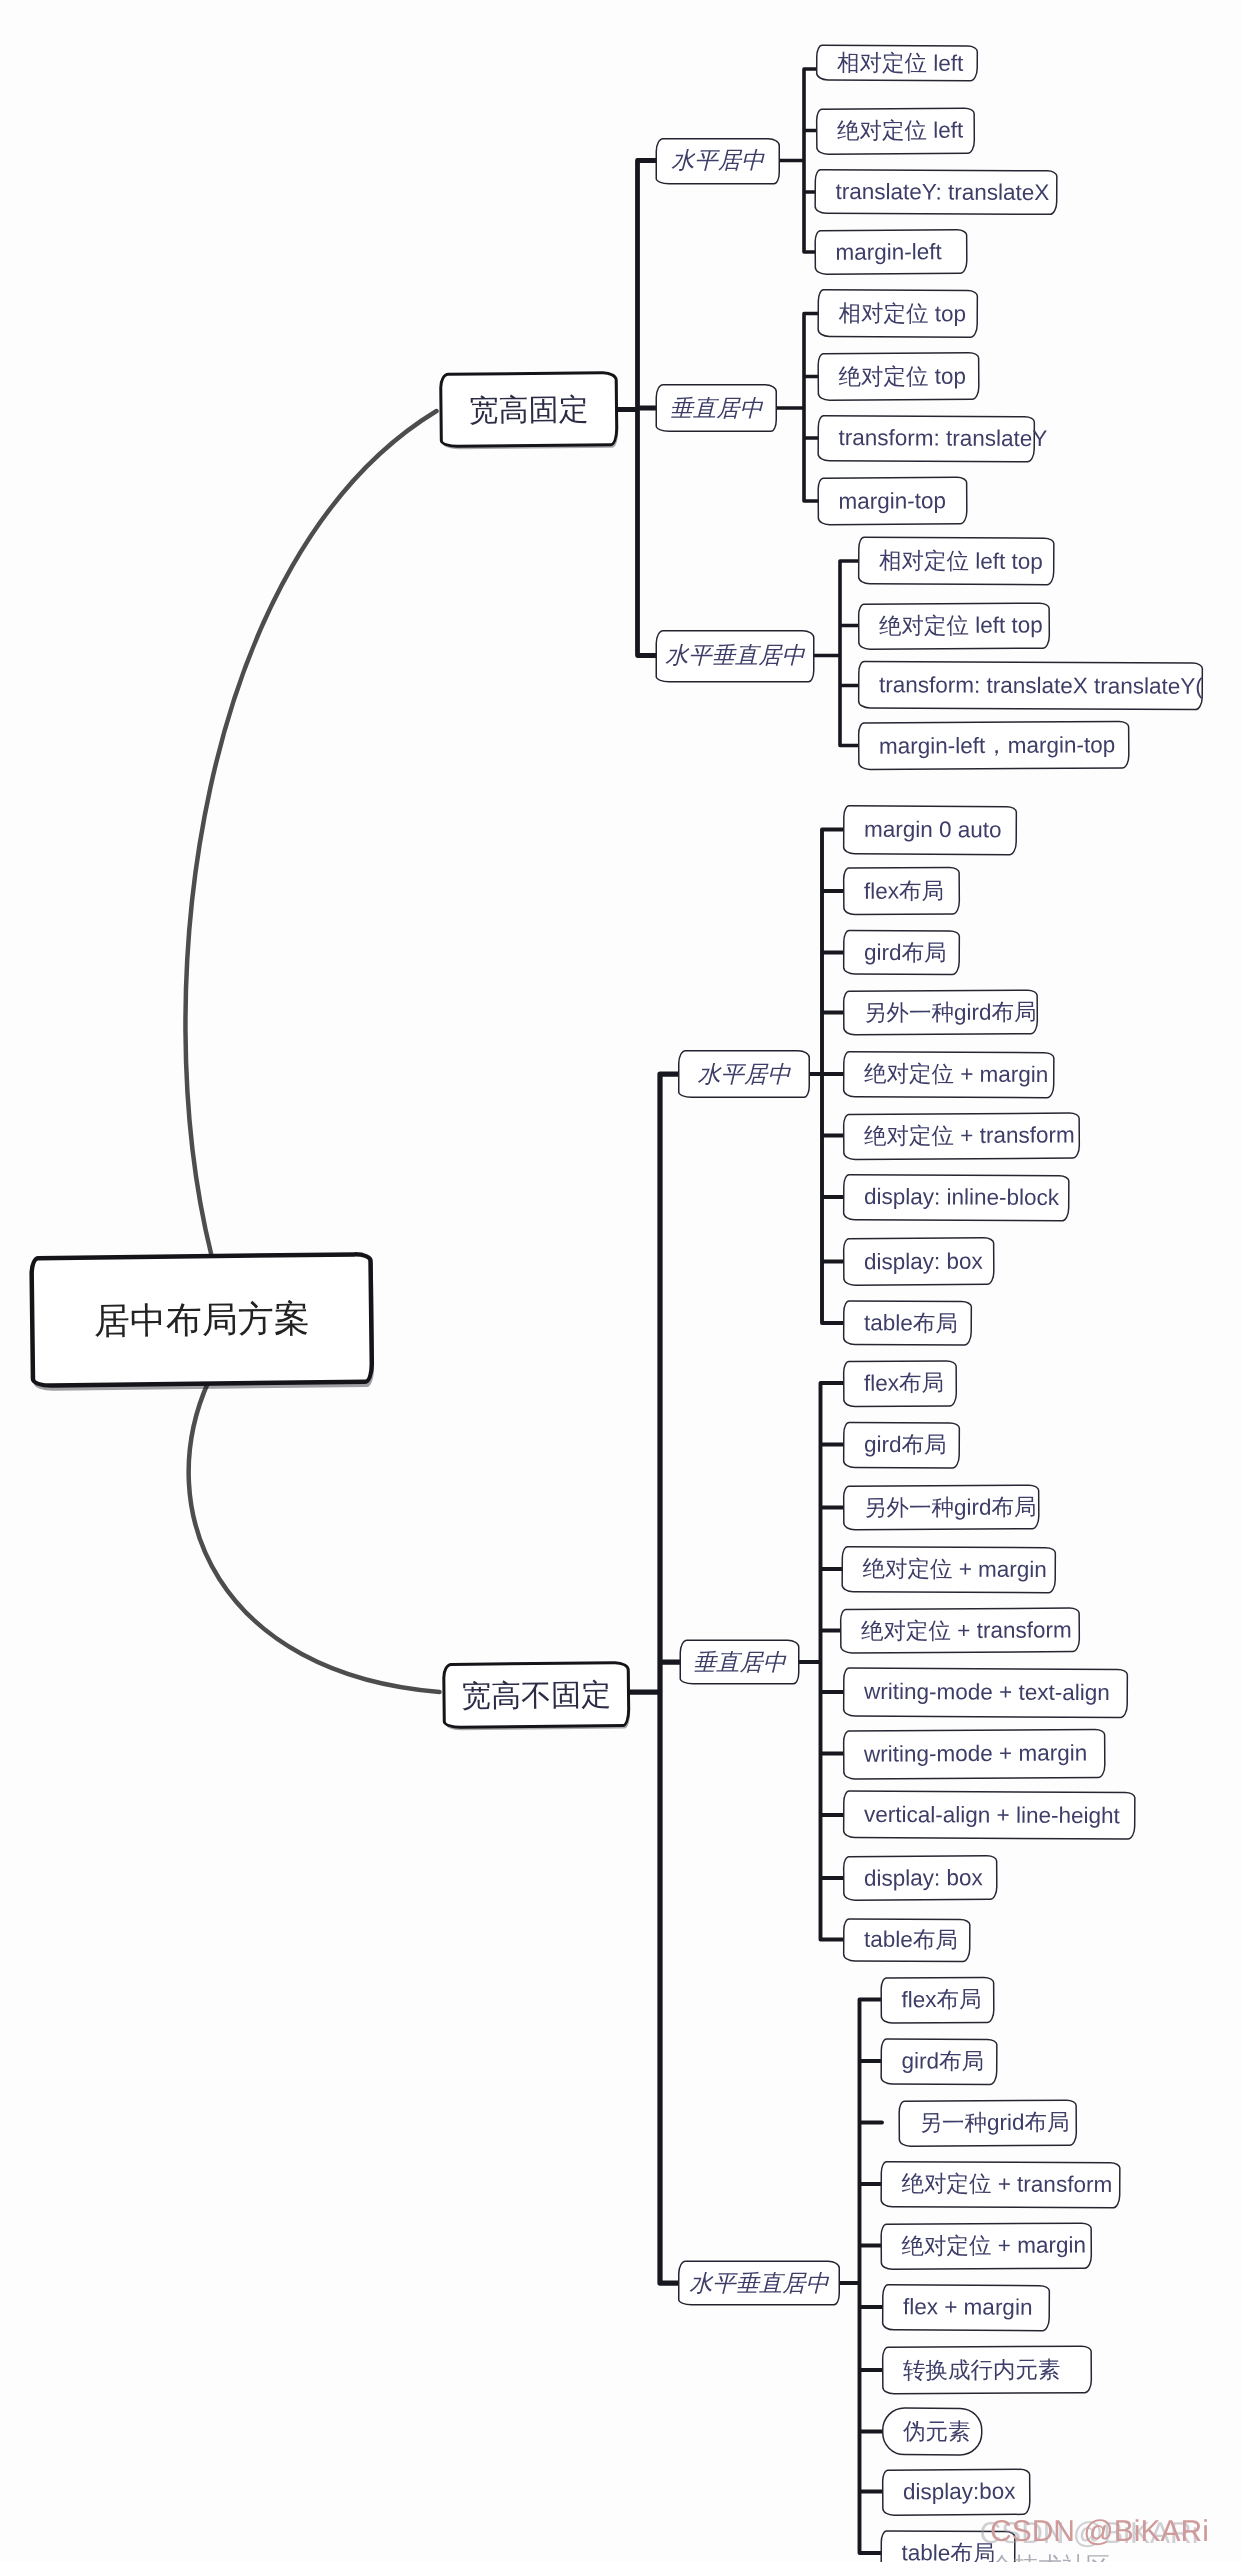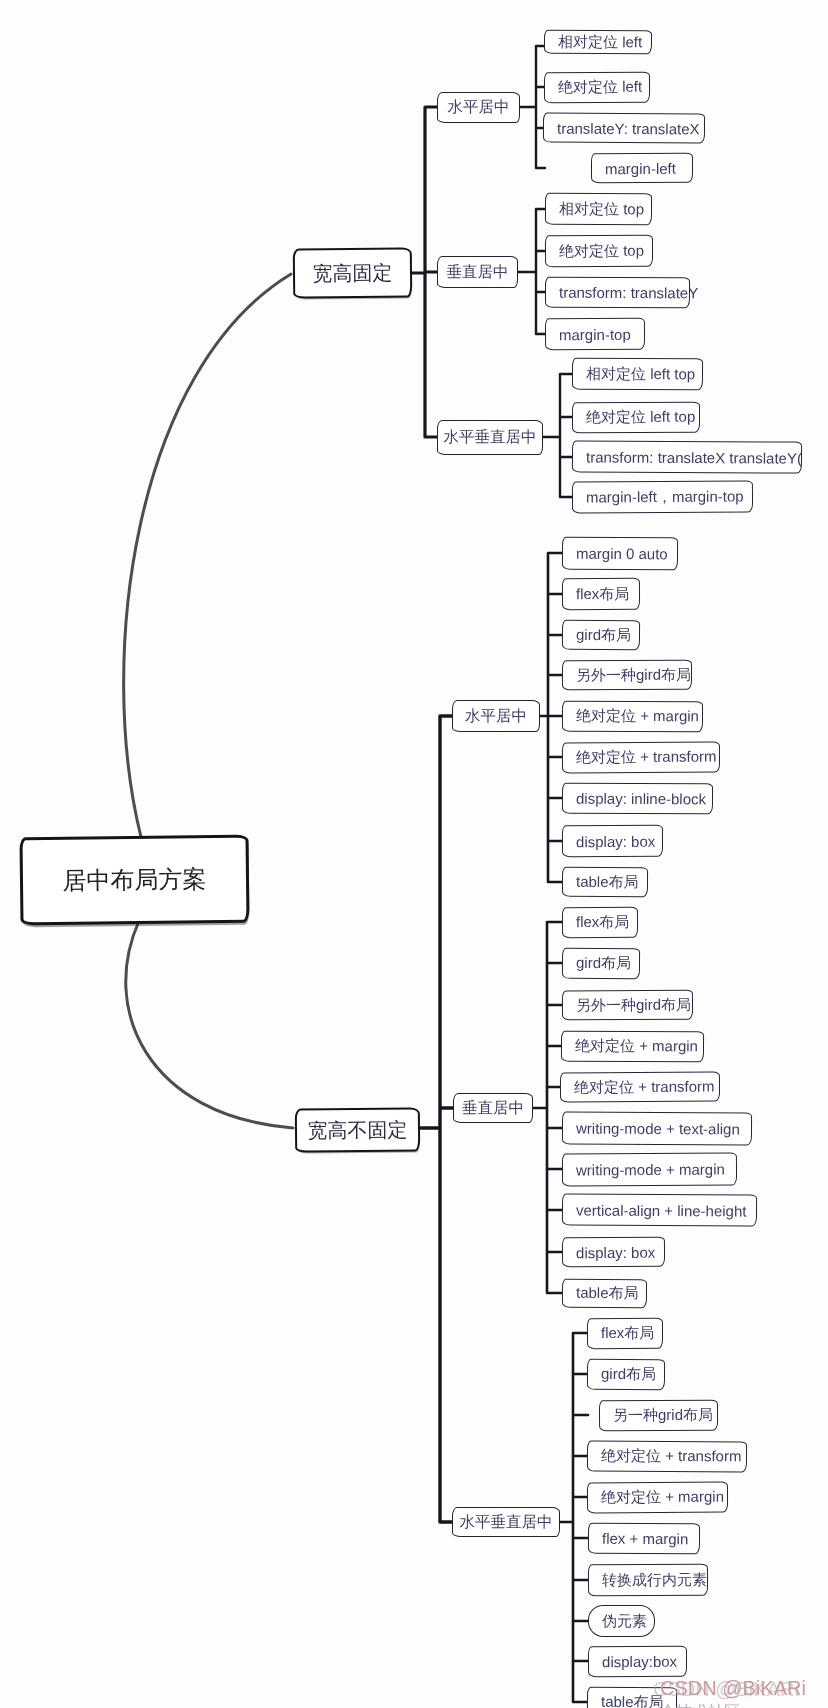--- a/index.html
+++ b/index.html
@@ -20,20 +20,21 @@
     font-size:15px; padding:0 8px 0 13px;
     border-radius:4px 7px 5px 8px / 8px 4px 9px 5px;
     justify-content:flex-start;
   }
   .leaf:nth-of-type(odd){transform:rotate(-0.35deg);}
   .leaf:nth-of-type(even){transform:rotate(0.3deg);}
   .parent{
     border:1.7px solid #23232f;
     font-size:15.5px; justify-content:center;
     border-radius:5px 8px 4px 9px / 9px 5px 8px 4px;
+    font-style:italic;
   }
   .branch{
     border:2.6px solid #141419;
     font-size:20px; font-weight:500; color:#2b2b45;
     justify-content:center;
     border-radius:6px 10px 5px 12px / 10px 6px 12px 5px;
     transform:rotate(-0.6deg);
     box-shadow:1px 2px 0 -1px rgba(20,20,30,.35);
   }
   .root{
@@ -80,21 +81,21 @@
   <div class="node parent" style="left:437px;top:256px;width:81px;height:32px;">垂直居中</div>
   <div class="node parent" style="left:437px;top:420px;width:106px;height:35px;">水平垂直居中</div>
 
   <div class="node parent" style="left:452px;top:700px;width:88px;height:32px;">水平居中</div>
   <div class="node parent" style="left:453px;top:1093px;width:80px;height:30px;">垂直居中</div>
   <div class="node parent" style="left:452px;top:1507px;width:108px;height:30px;">水平垂直居中</div>
 
   <div class="node leaf" style="left:544px;top:30px;width:108px;height:24px;">相对定位 left</div>
   <div class="node leaf" style="left:544px;top:72px;width:106px;height:31px;">绝对定位 left</div>
   <div class="node leaf" style="left:543px;top:113px;width:162px;height:30px;">translateY: translateX</div>
-  <div class="node leaf" style="left:543px;top:153px;width:102px;height:30px;margin-left:48px;">margin-left</div>
+  <div class="node leaf" style="left:543px;top:153px;width:102px;height:30px;">margin-left</div>
 
   <div class="node leaf" style="left:545px;top:193px;width:107px;height:32px;">相对定位 top</div>
   <div class="node leaf" style="left:545px;top:235px;width:108px;height:32px;">绝对定位 top</div>
   <div class="node leaf" style="left:545px;top:277px;width:145px;height:31px;">transform: translateY</div>
   <div class="node leaf" style="left:545px;top:318px;width:100px;height:32px;">margin-top</div>
 
   <div class="node leaf" style="left:572px;top:358px;width:131px;height:32px;">相对定位 left top</div>
   <div class="node leaf" style="left:572px;top:402px;width:128px;height:31px;">绝对定位 left top</div>
   <div class="node leaf" style="left:572px;top:441px;width:230px;height:32px;">transform: translateX translateY(</div>
   <div class="node leaf" style="left:572px;top:481px;width:181px;height:32px;">margin-left，margin-top</div>
@@ -119,21 +120,21 @@
   <div class="node leaf" style="left:562px;top:1194px;width:195px;height:32px;">vertical-align + line-height</div>
   <div class="node leaf" style="left:562px;top:1237px;width:103px;height:30px;">display: box</div>
   <div class="node leaf" style="left:562px;top:1279px;width:85px;height:29px;">table布局</div>
 
   <div class="node leaf" style="left:587px;top:1318px;width:76px;height:31px;">flex布局</div>
   <div class="node leaf" style="left:587px;top:1359px;width:78px;height:31px;">gird布局</div>
   <div class="node leaf" style="left:587px;top:1400px;width:119px;height:31px;margin-left:12px;">另一种grid布局</div>
   <div class="node leaf" style="left:587px;top:1441px;width:160px;height:31px;">绝对定位 + transform</div>
   <div class="node leaf" style="left:587px;top:1482px;width:141px;height:31px;">绝对定位 + margin</div>
   <div class="node leaf" style="left:588px;top:1523px;width:112px;height:31px;">flex + margin</div>
-  <div class="node leaf" style="left:588px;top:1564px;width:120px;height:32px;">转换成行内元素</div>
+  <div class="node leaf" style="left:588px;top:1564px;width:140px;height:32px;">转换成行内元素</div>
   <div class="node leaf" style="left:588px;top:1605px;width:67px;height:32px;border-radius:15px;">伪元素</div>
   <div class="node leaf" style="left:588px;top:1646px;width:99px;height:31px;">display:box</div>
   <div class="node leaf" style="left:587px;top:1687px;width:90px;height:30px;">table布局</div>
 
   <div class="watermark">
     <div>CSDN @BiKARi</div>
     <div class="sub">会技术社区</div>
   </div>
 
 </div>

